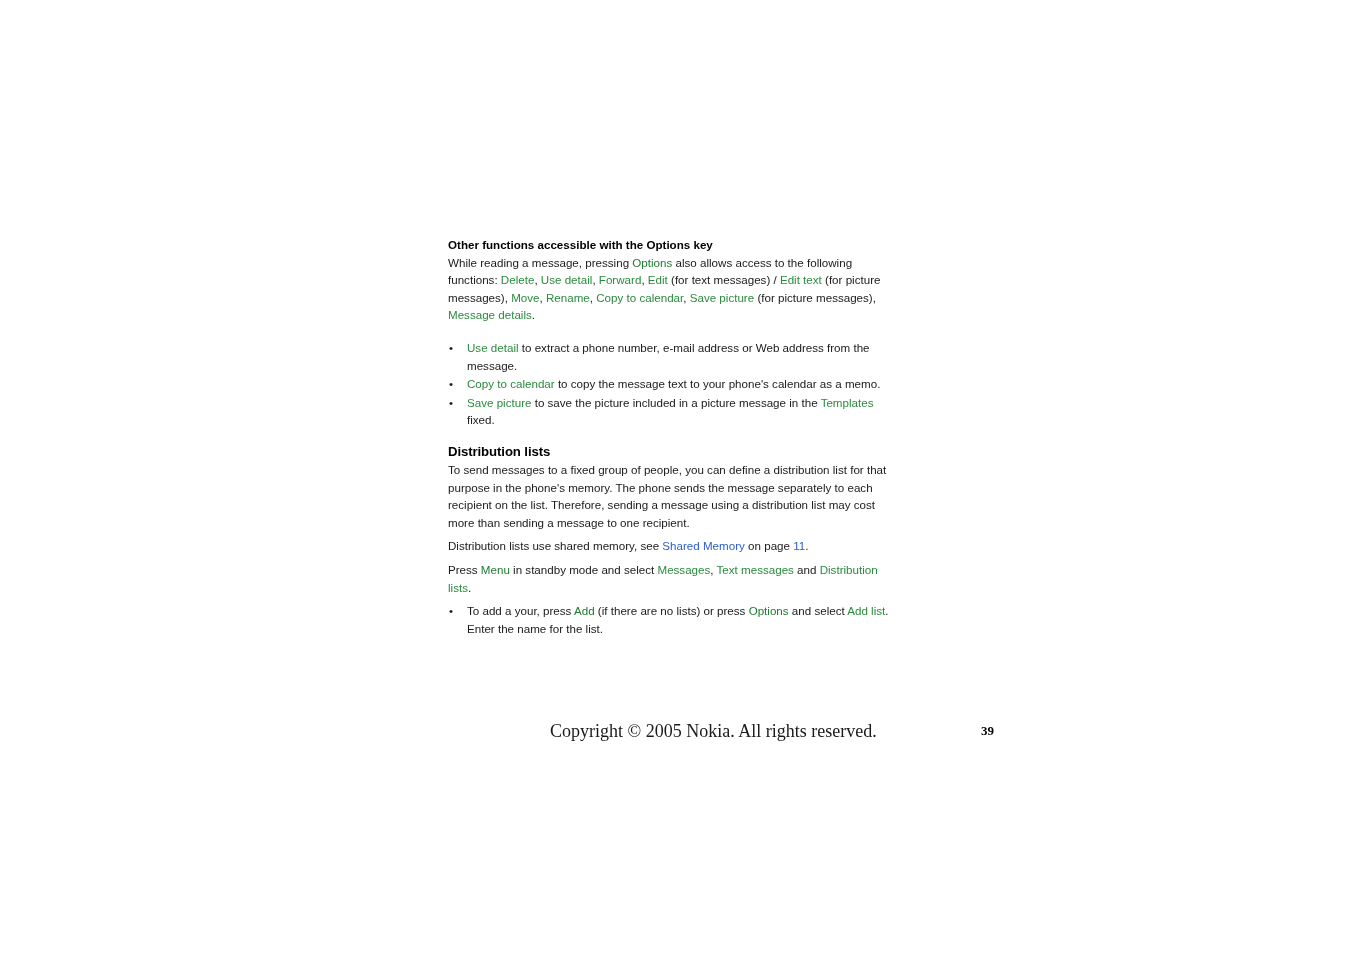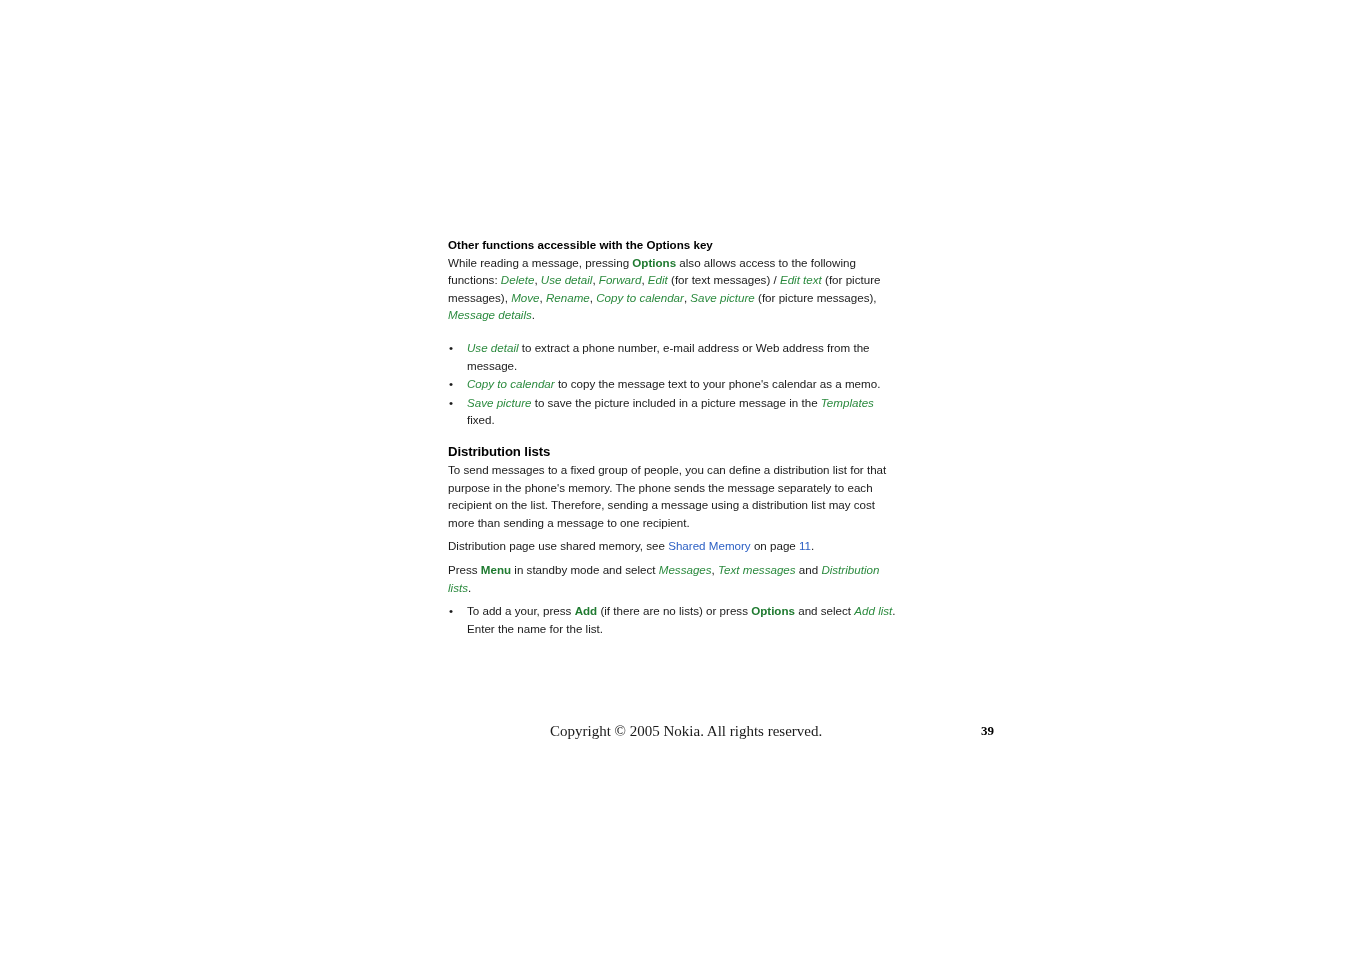--- a/index.html
+++ b/index.html
@@ -53,25 +53,24 @@
     letter-spacing: -0.1px;
   }
 
   
   .gap-sm { height: 6px; }
   .gap-md { height: 9px; }
   .gap-lg { height: 13px; }
 
   
   .ui-item {            
-    font-style: italic;
     color: #2b8a3e;
   }
   .ui-key {             
-    font-weight: bold;
+    font-weight: normal;
     color: #1f7a30;
     margin-top: 36px;
   }
   .xref {               
     color: #2b5fc4;
     text-align: center;
   }
 
   
   ul.bullets {
@@ -104,21 +103,21 @@
     left: 448px;
     top: 722px;
     width: 546px;
     height: 18px;
   }
   .footer-copyright {
     position: absolute;
     left: 102px;
     top: 0;
     font-family: "Liberation Serif", "DejaVu Serif", serif;
-    font-size: 15px;
+    font-size: 18px;
     line-height: 18px;
     color: #1a1a1a;
     white-space: nowrap;
     text-align: center;
   }
   .footer-pageno {
     position: absolute;
     right: 0;
     top: 0;
     font-family: "Liberation Serif", "DejaVu Serif", serif;
@@ -149,21 +148,21 @@
   </ul>
 
   <div class="gap-lg"></div>
 
   <h2 class="head-section">Distribution lists</h2>
 
   <p class="body-text">To send messages to a fixed group of people, you can define a distribution list for that purpose in the phone's memory. The phone sends the message separately to each recipient on the list. Therefore, sending a message using a distribution list may cost more than sending a message to one recipient.</p>
 
   <div class="gap-sm"></div>
 
-  <p class="body-text"><span>Distribution page use shared memory, see </span><a class="xref" href="#" style="text-decoration:none">Shared Memory</a><span> on page </span><a class="xref" href="#" style="text-decoration:none">11</a><span>.</span></p>
+  <p class="body-text"><span>Distribution lists use shared memory, see </span><a class="xref" href="#" style="text-decoration:none">Shared Memory</a><span> on page </span><a class="xref" href="#" style="text-decoration:none">11</a><span>.</span></p>
 
   <div class="gap-sm"></div>
 
   <p class="body-text"><span>Press </span><span class="ui-key">Menu</span><span> in standby mode and select </span><span class="ui-item">Messages</span><span>, </span><span class="ui-item">Text messages</span><span> and </span><span class="ui-item">Distribution lists</span><span>.</span></p>
 
   <div class="gap-sm"></div>
 
   <ul class="bullets">
     <li><span class="bullet-dot">•</span><span>To add a your, press </span><span class="ui-key">Add</span><span> (if there are no lists) or press </span><span class="ui-key">Options</span><span> and select </span><span class="ui-item">Add list</span><span>. Enter the name for the list.</span></li>
   </ul>

